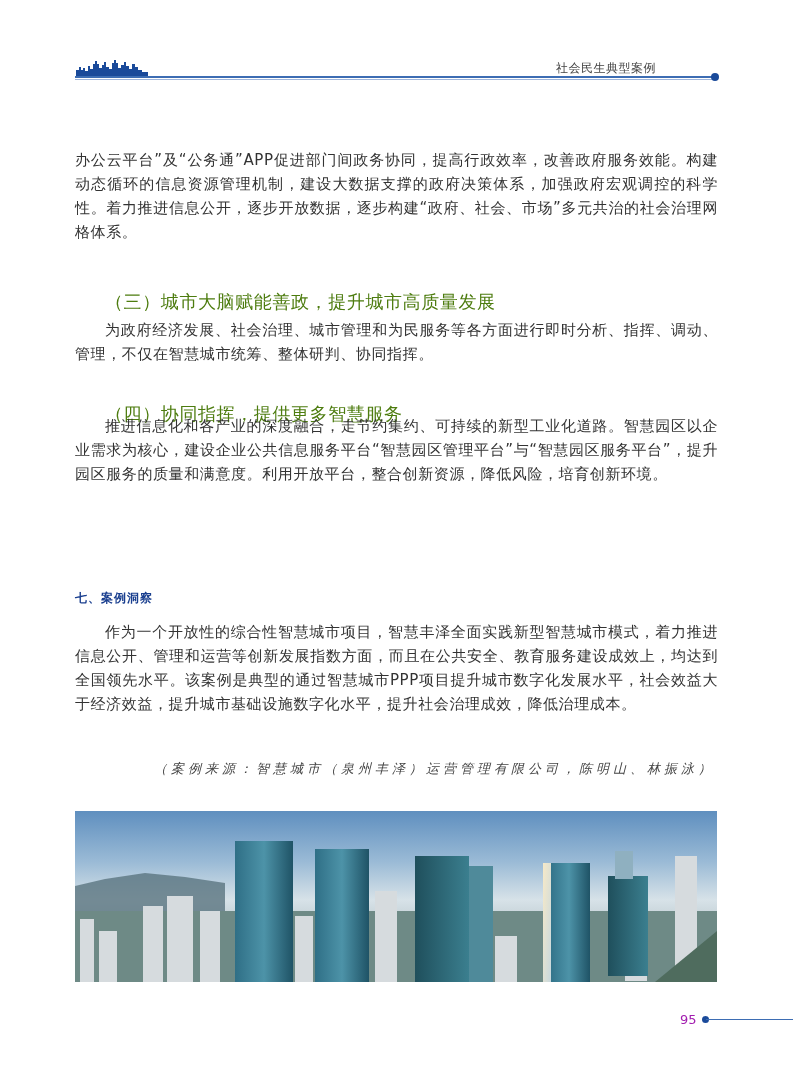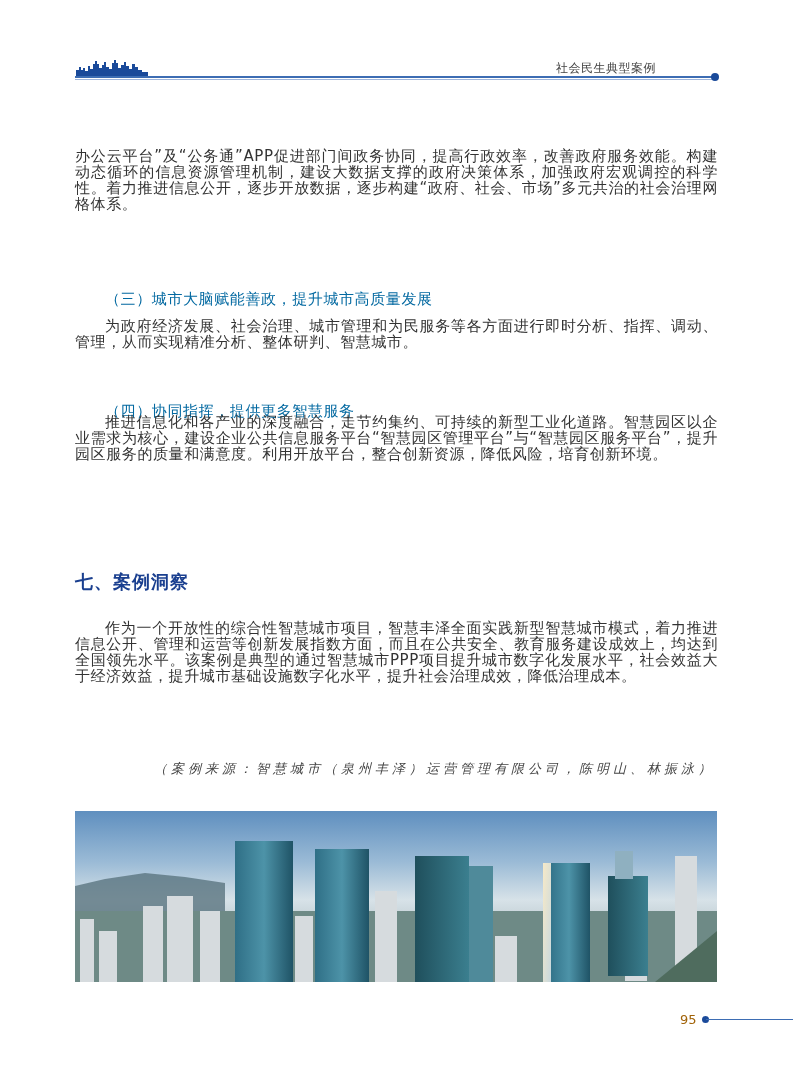--- a/index.html
+++ b/index.html
@@ -8,53 +8,53 @@
 
     
     .header { position: absolute; left: 0; top: 0; width: 736px; height: 90px; }
     .skyline { position: absolute; left: 76px; top: 58px; width: 72px; height: 18px; }
     .header-rule { position: absolute; left: 75px; top: 76px; width: 640px; height: 1.5px; background: #3d6db3; }
     .header-rule-thin { position: absolute; left: 75px; top: 79px; width: 640px; height: 1px; background: #9fb6dc; }
     .header-dot { position: absolute; left: 711px; top: 73px; width: 8px; height: 8px; border-radius: 50%; background: #1a4a9a; }
     .running-title { position: absolute; right: 80px; top: 60px; font-size: 12px; color: #444444; letter-spacing: 0.5px; }
 
     
-    .para { position: absolute; left: 75px; width: 643px; font-size: 15px; line-height: 16px; color: #333333; letter-spacing: 0.6px; text-align: justify; }
+    .para { position: absolute; left: 75px; width: 643px; font-size: 15px; line-height: 24px; color: #333333; letter-spacing: 0.6px; text-align: justify; }
     .indent { text-indent: 30px; }
-    .subhead { position: absolute; left: 105px; font-size: 15px; color: #0369a1; letter-spacing: 0.6px; }
-    .section-title { position: absolute; left: 75px; top: 570px; font-size: 18px; font-weight: bold; color: #1a3f8f; letter-spacing: 1px; }
+    .subhead { position: absolute; left: 105px; font-size: 18px; color: #4d7c0f; letter-spacing: 0.6px; }
+    .section-title { position: absolute; left: 75px; top: 590px; font-size: 12px; font-weight: bold; color: #1a3f8f; letter-spacing: 1px; }
     .source { position: absolute; right: 78px; top: 760px; font-family: "DejaVu Serif", "Liberation Serif", serif; font-size: 13px; color: #444444; letter-spacing: 4px; font-style: italic; text-align: center; }
 
     
     .photo { position: absolute; left: 75px; top: 811px; width: 642px; height: 171px; overflow: hidden;
       background: linear-gradient(180deg, #5f8fbf 0%, #9bbbd6 30%, #d7e2e8 52%, #b9c7cc 70%, #7b8f8e 100%); }
     .photo svg { position: absolute; left: 0; top: 0; }
 
     
-    .page-num { position: absolute; left: 680px; top: 1012px; font-size: 13px; color: #a16207; }
+    .page-num { position: absolute; left: 680px; top: 1012px; font-size: 13px; color: #a21caf; }
     .footer-dot { position: absolute; left: 702px; top: 1016px; width: 7px; height: 7px; border-radius: 50%; background: #1a4a9a; }
     .footer-rule { position: absolute; left: 706px; top: 1019px; width: 87px; height: 1px; background: #3d6db3; }
   </style>
 </head>
 <body>
 
 <div class="header">
   <svg class="skyline" viewBox="0 0 72 18" width="72" height="18">
     <path fill="#1a4a9a" d="M0 18 V12 H3 V9 H5 V12 H7 V10 H9 V13 H12 V8 H14 V11 H17 V6 H19 V3 H21 V6 H23 V10 H26 V7 H28 V4 H30 V9 H33 V11 H36 V5 H38 V2 H40 V5 H42 V10 H45 V7 H48 V4 H50 V8 H53 V11 H56 V6 H59 V9 H62 V12 H66 V14 H72 V18 Z"></path>
   </svg>
   <div class="header-rule"></div>
   <div class="header-rule-thin"></div>
   <div class="header-dot"></div>
   <div class="running-title">社会民生典型案例</div>
 </div>
 
 <p class="para" style="top:148px;">办公云平台”及“公务通”APP促进部门间政务协同，提高行政效率，改善政府服务效能。构建动态循环的信息资源管理机制，建设大数据支撑的政府决策体系，加强政府宏观调控的科学性。着力推进信息公开，逐步开放数据，逐步构建“政府、社会、市场”多元共治的社会治理网格体系。</p>
 
 <div class="subhead" style="top:290px;">（三）城市大脑赋能善政，提升城市高质量发展</div>
-<p class="para indent" style="top:318px;">为政府经济发展、社会治理、城市管理和为民服务等各方面进行即时分析、指挥、调动、管理，从而实现精准分析、整体研判、智慧城市。</p>
+<p class="para indent" style="top:318px;">为政府经济发展、社会治理、城市管理和为民服务等各方面进行即时分析、指挥、调动、管理，不仅在智慧城市统筹、整体研判、协同指挥。</p>
 
 <div class="subhead" style="top:402px;">（四）协同指挥，提供更多智慧服务</div>
 <p class="para indent" style="top:414px;">推进信息化和各产业的深度融合，走节约集约、可持续的新型工业化道路。智慧园区以企业需求为核心，建设企业公共信息服务平台“智慧园区管理平台”与“智慧园区服务平台”，提升园区服务的质量和满意度。利用开放平台，整合创新资源，降低风险，培育创新环境。</p>
 
 <h2 class="section-title">七、案例洞察</h2>
 <p class="para indent" style="top:620px;">作为一个开放性的综合性智慧城市项目，智慧丰泽全面实践新型智慧城市模式，着力推进信息公开、管理和运营等创新发展指数方面，而且在公共安全、教育服务建设成效上，均达到全国领先水平。该案例是典型的通过智慧城市PPP项目提升城市数字化发展水平，社会效益大于经济效益，提升城市基础设施数字化水平，提升社会治理成效，降低治理成本。</p>
 
 <div class="source">（案例来源：智慧城市（泉州丰泽）运营管理有限公司，陈明山、林振泳）</div>
 
 <div class="photo">

